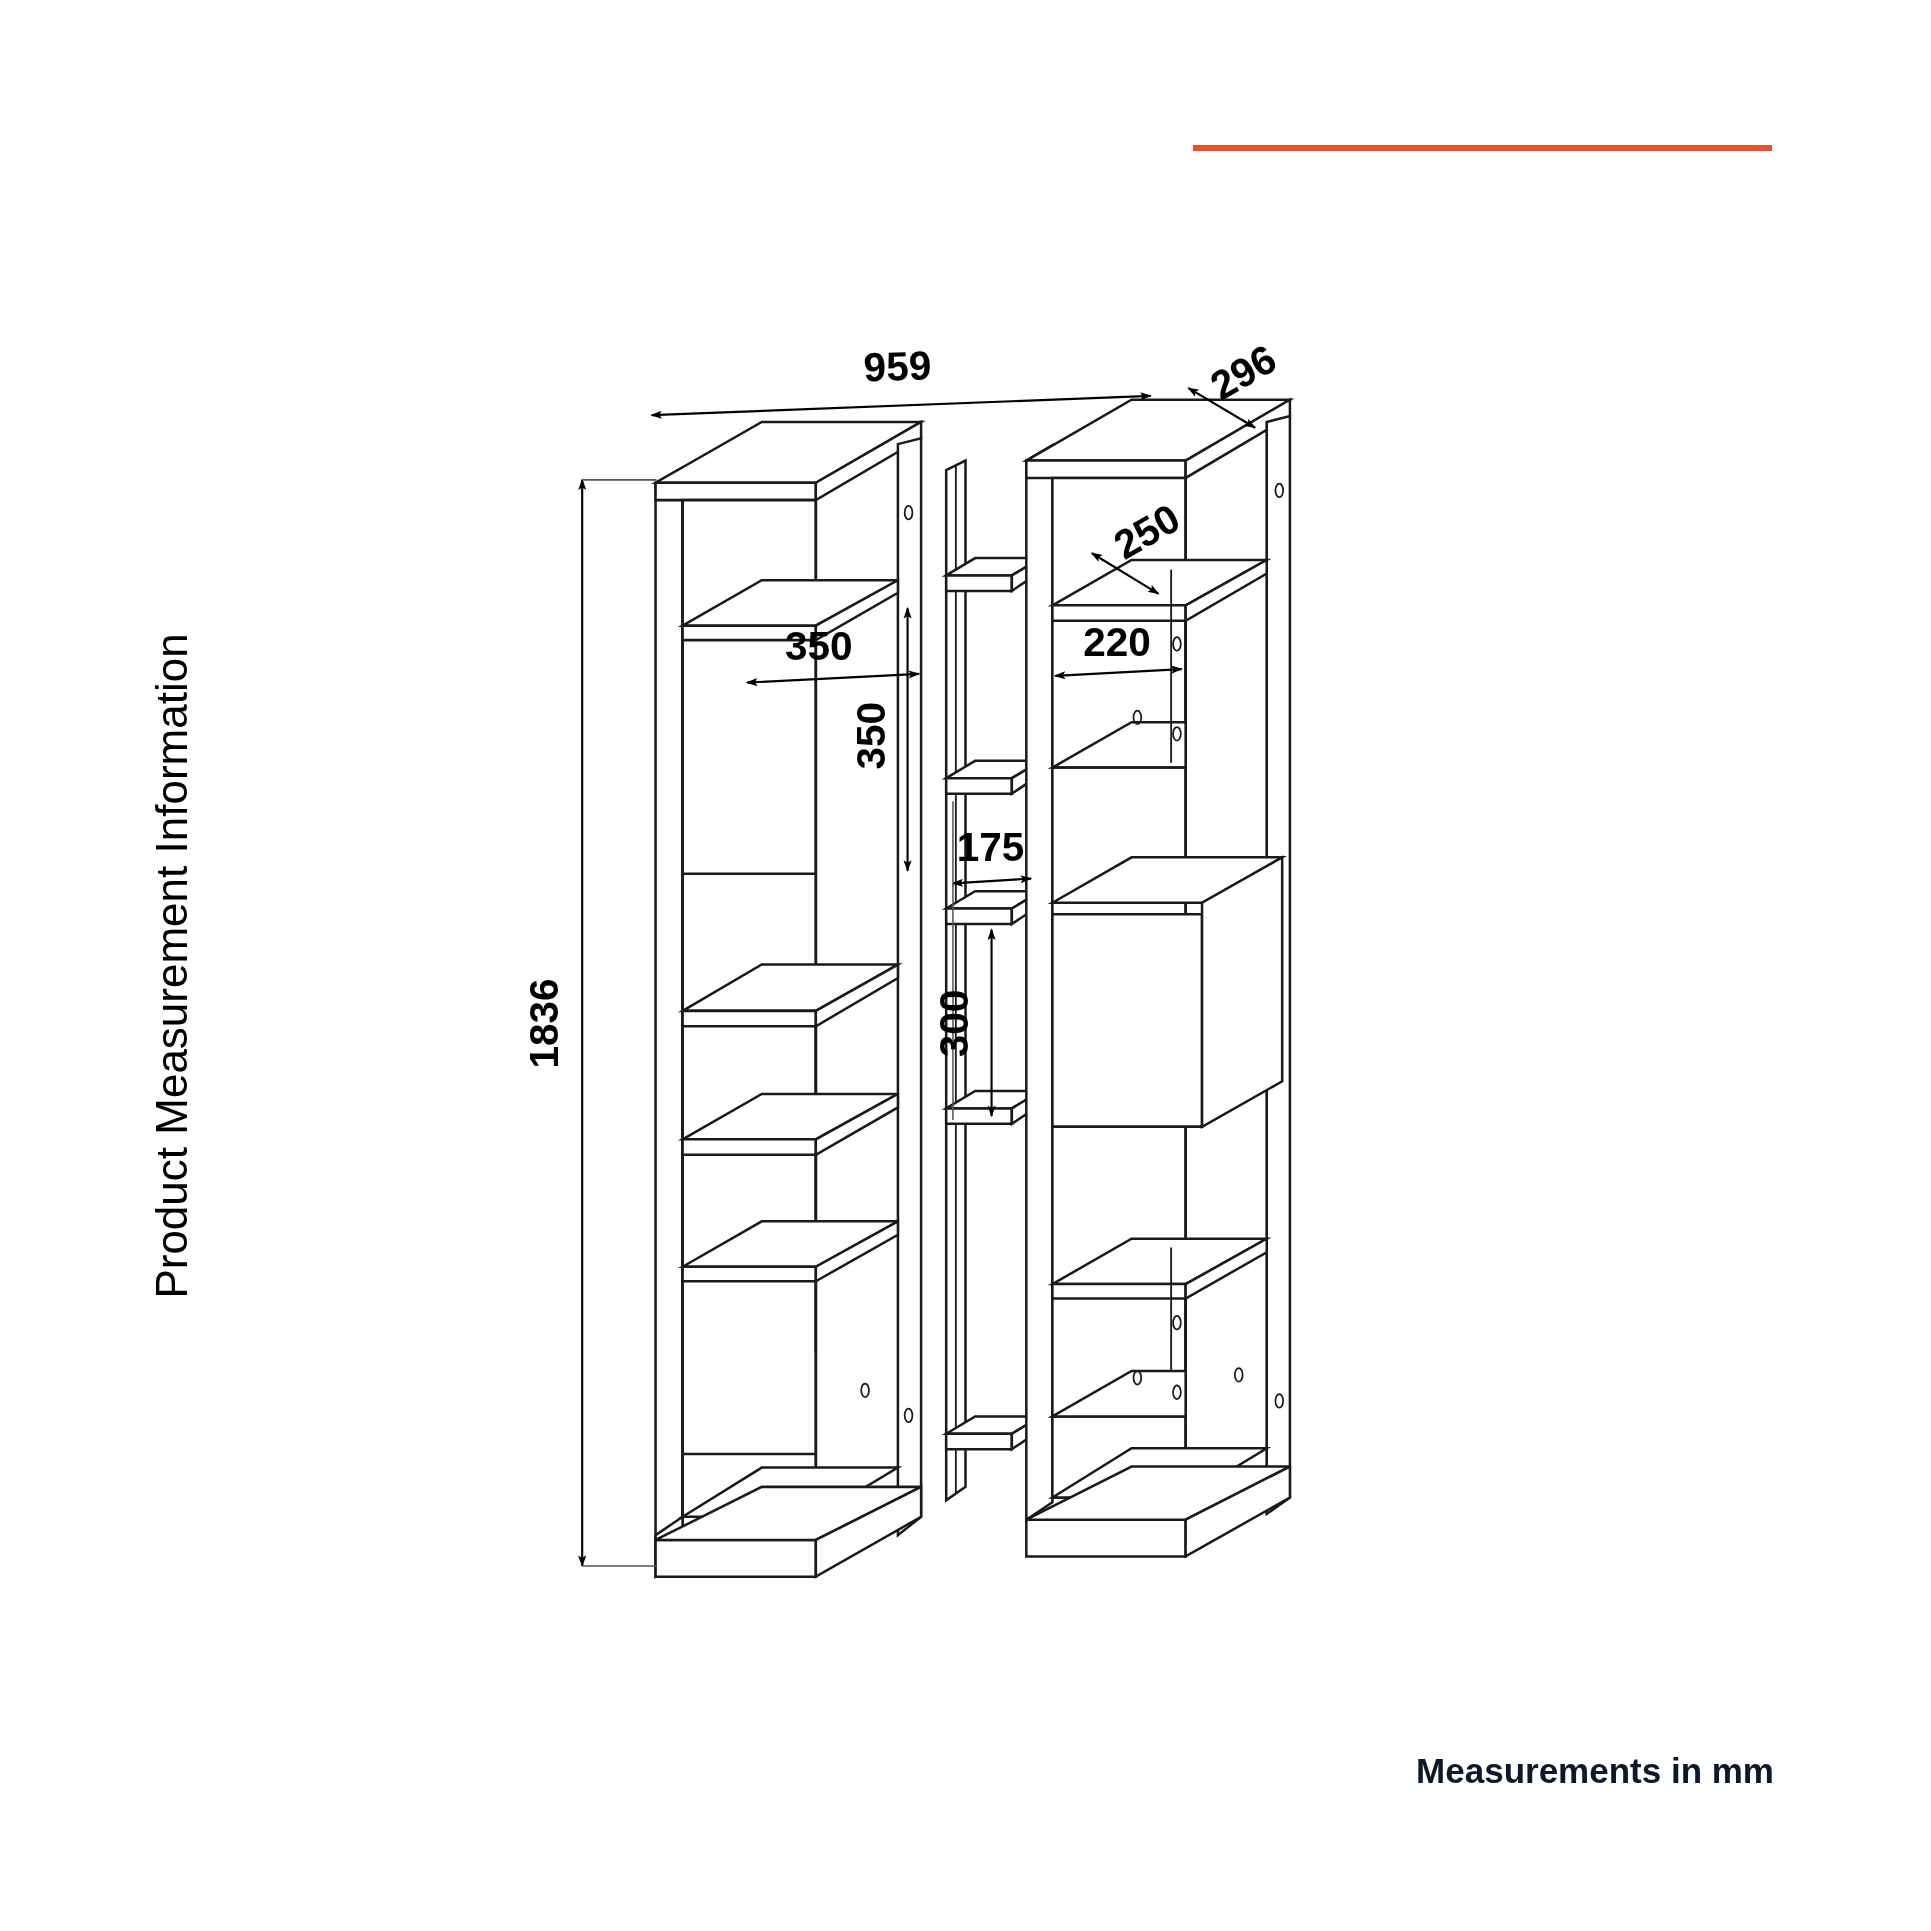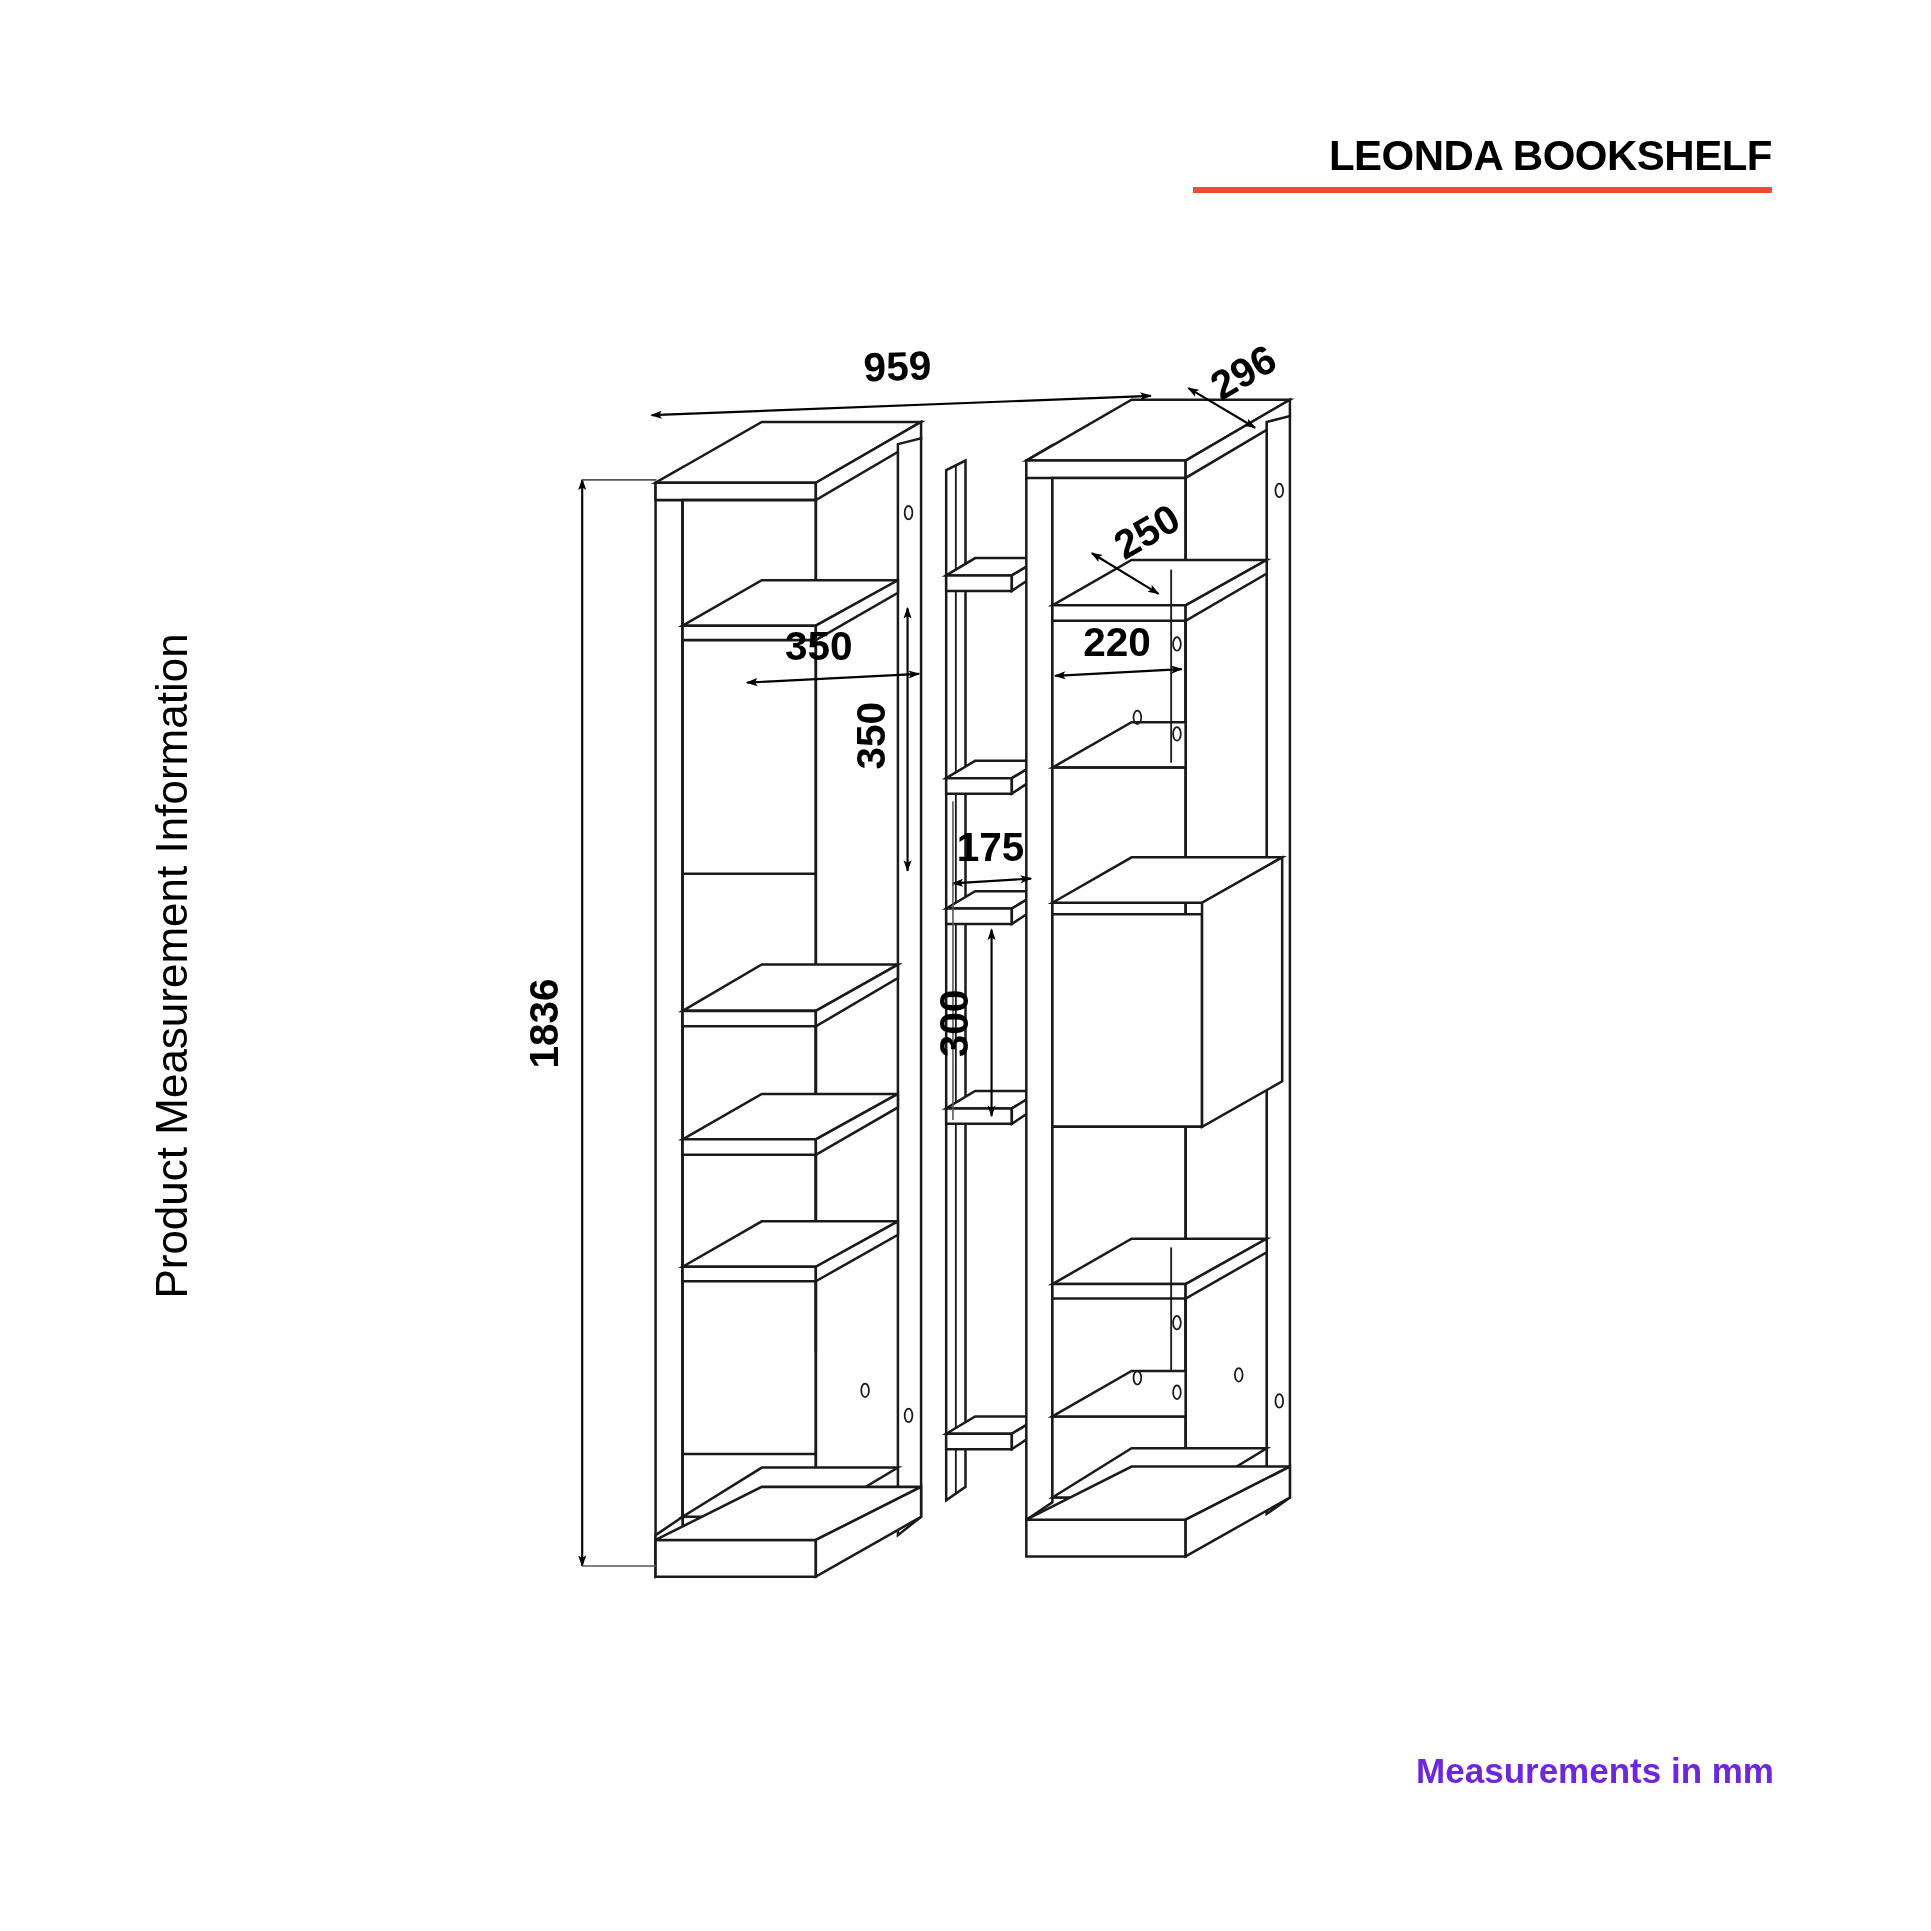--- a/index.html
+++ b/index.html
@@ -63,21 +63,21 @@
   }
 
   
   #footer-note {
     position: absolute;
     right: 157px;
     bottom: 140px;
     font-family: "Liberation Sans", sans-serif;
     font-weight: bold;
     font-size: 35px;
-    color: #6d28d9;
+    color: #0f172a;
     white-space: nowrap;
   }
 
   
   #drawing {
     position: absolute;
     left: 0;
     top: 0;
     width: 1931px;
     height: 1931px;
@@ -92,21 +92,20 @@
     font-family: "Liberation Sans", sans-serif;
     font-weight: bold;
     fill: #000000;
   }
   .hole { fill: none; stroke: #1a1a1a; stroke-width: 1.8; }
 </style>
 </head>
 <body>
 
 <div id="title-block">
-  <div id="product-title">LEONDA BOOKSHELF</div>
   <div id="title-underline"></div>
 </div>
 
 <div id="vertical-caption">
   <div id="vertical-caption-text">Product Measurement Information</div>
 </div>
 
 <div id="footer-note">Measurements in mm</div>
 
 <svg id="drawing" viewBox="0 0 2000 2000">

